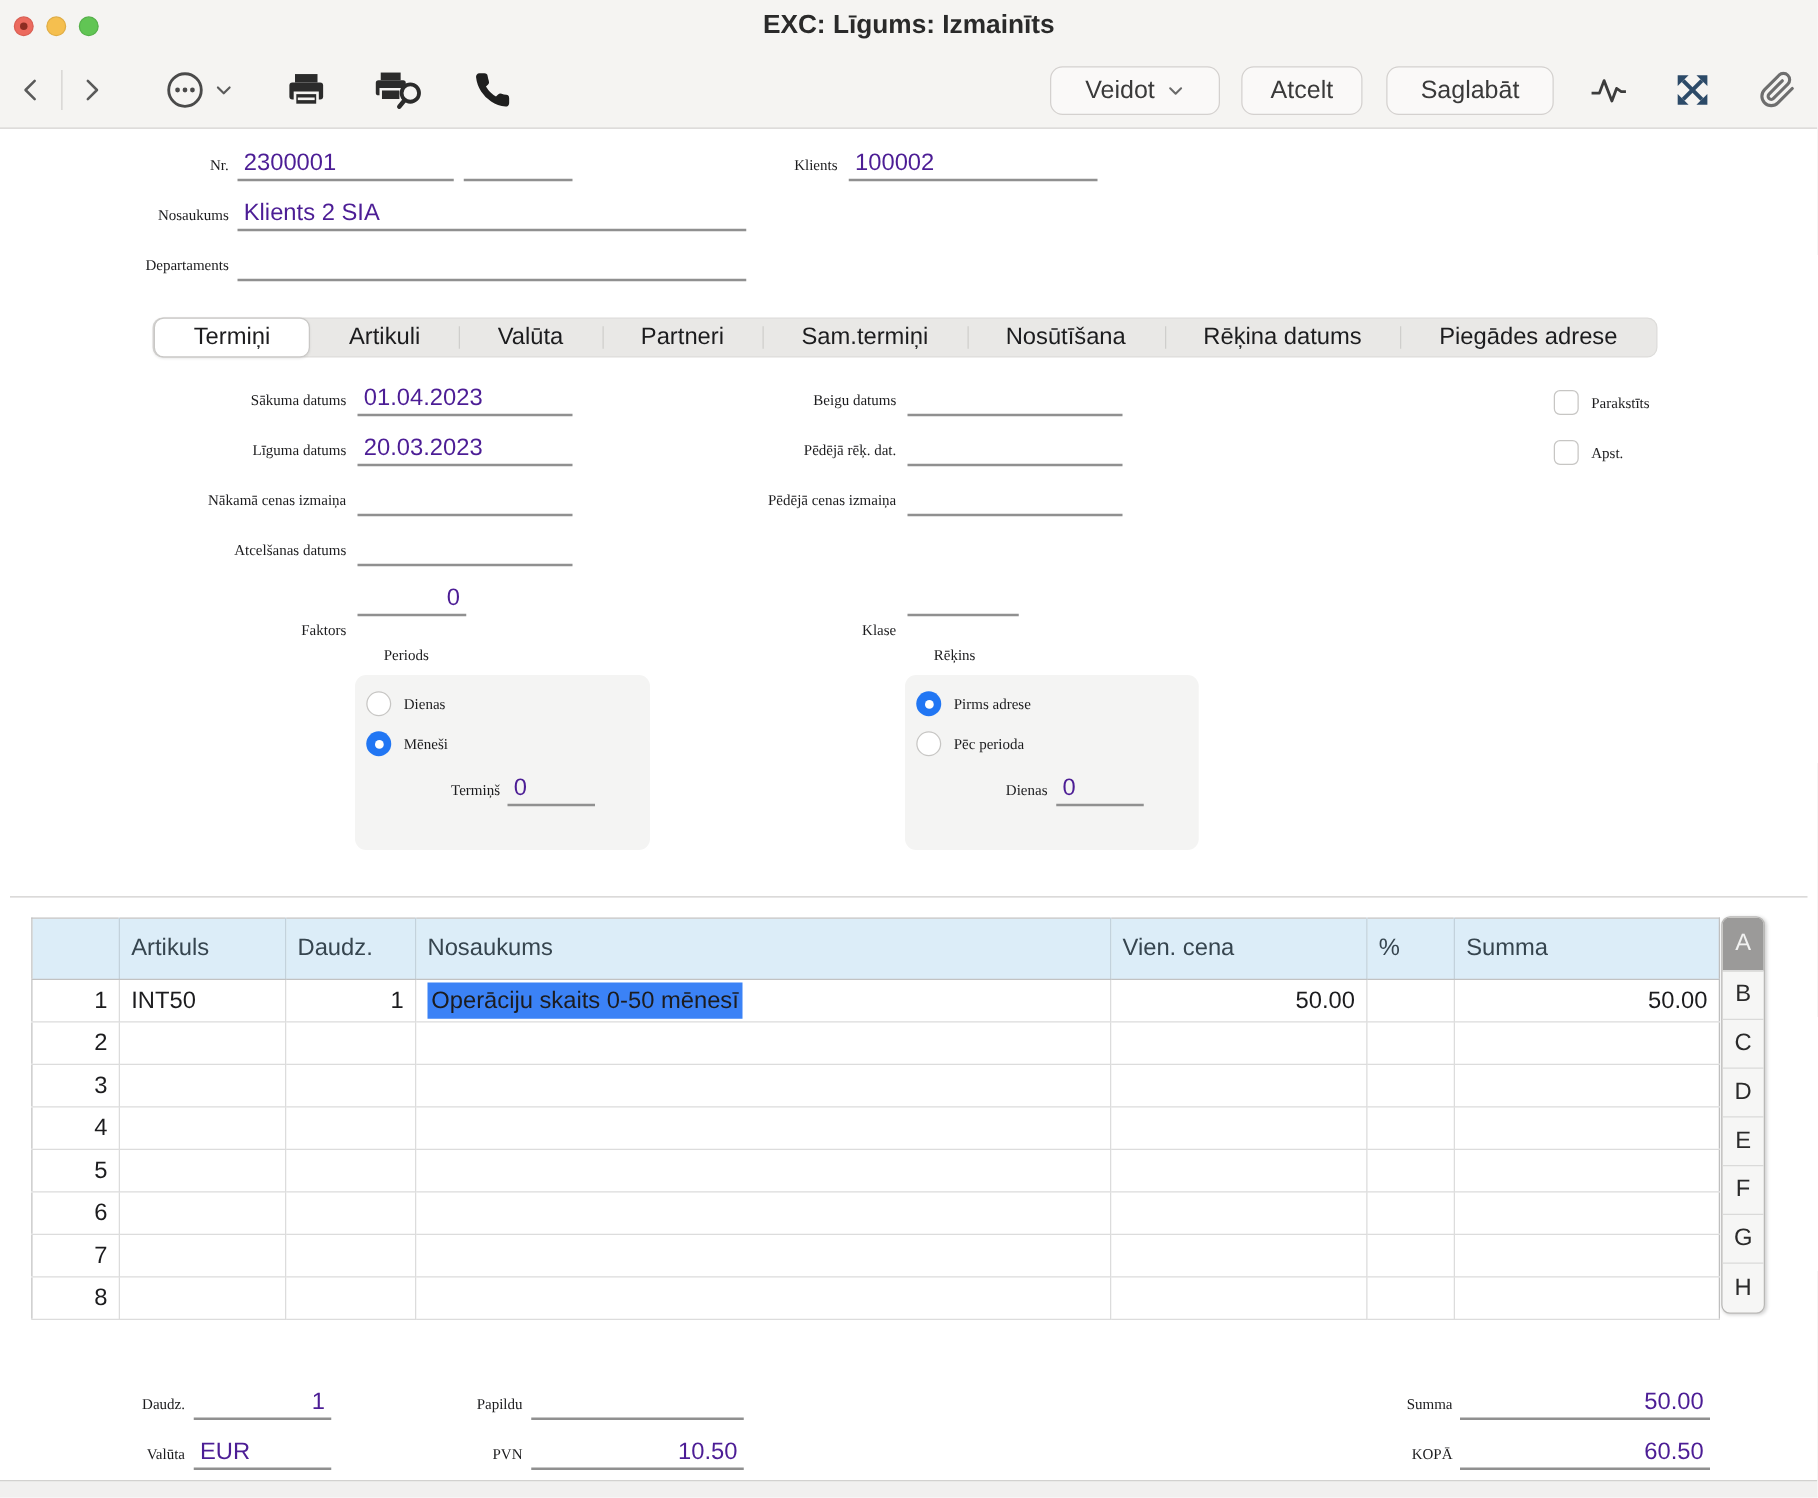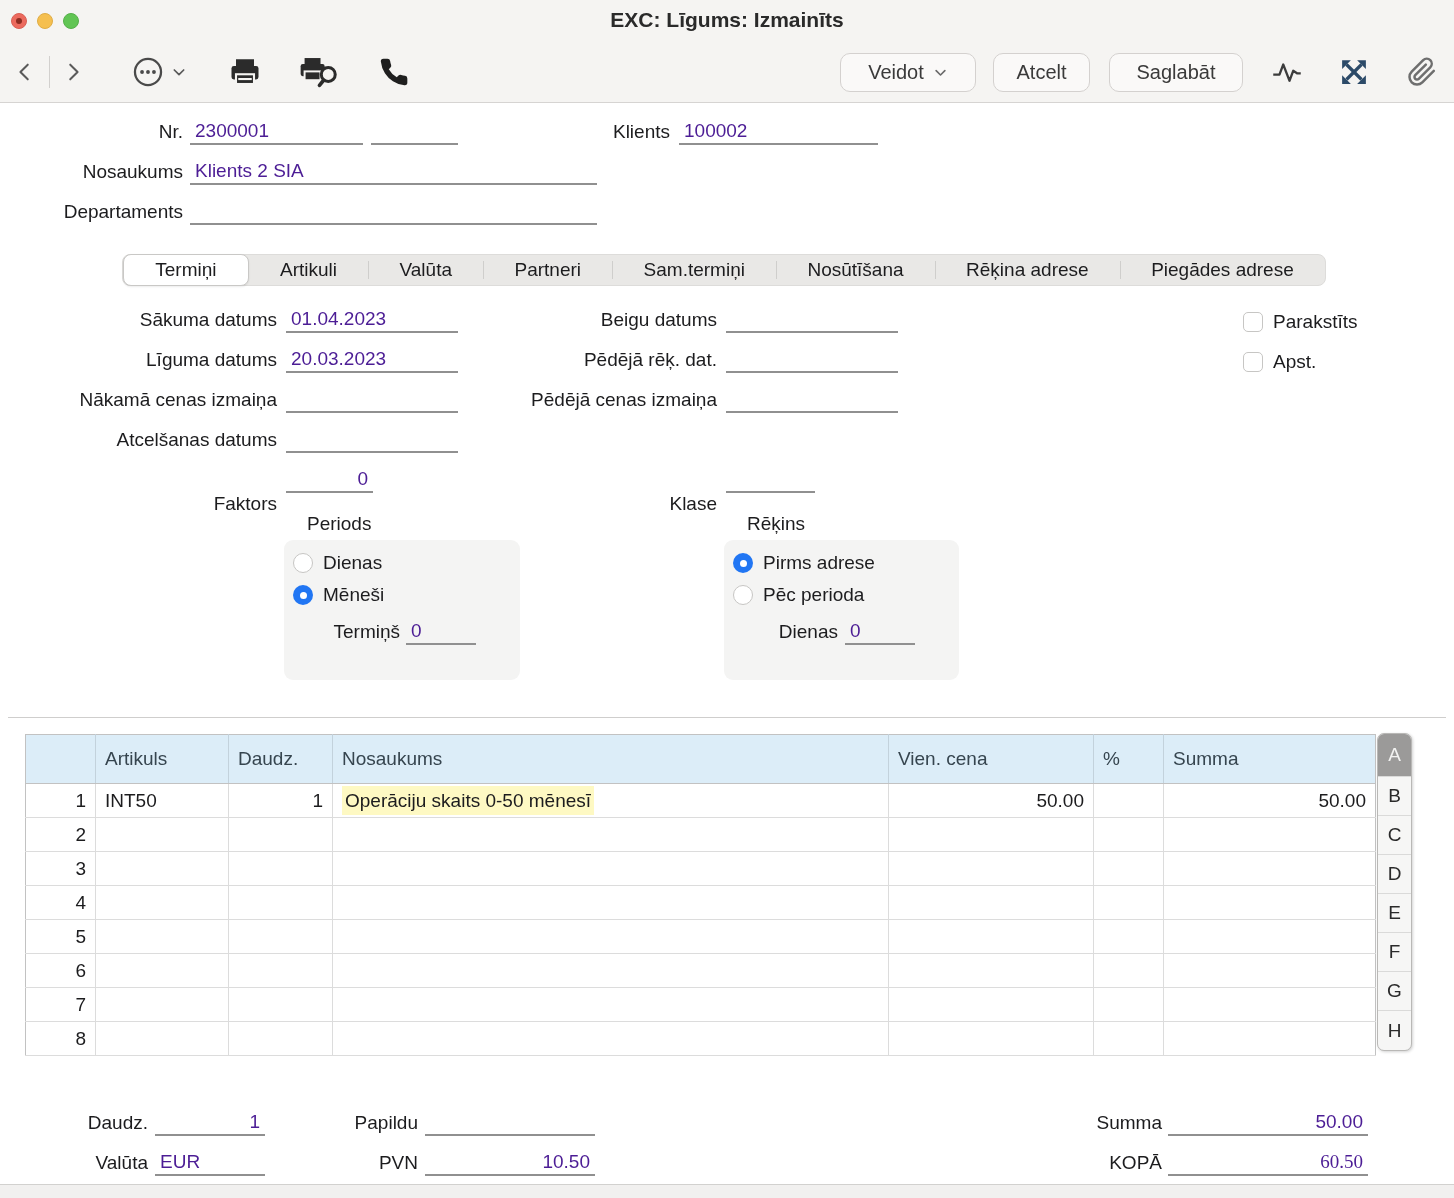--- a/index.html
+++ b/index.html
@@ -18,22 +18,22 @@
   .tl-dot { width: 6px; height: 6px; border-radius: 50%; background: #8d2d22; }
   .title { position: absolute; top: 8px; left: 0; width: 100%; text-align: center;
            font-size: 21px; font-weight: bold; color: #2a2a2a; }
   .tbtn { position: absolute; display: flex; align-items: center; justify-content: center; cursor: default; }
   .vdiv { position: absolute; width: 1px; background: #d2d0ce; }
   .btn { position: absolute; height: 39px; background: #faf9f8; border: 1px solid #d4d1cf;
          border-radius: 10px; font-size: 20px; color: #3a3a3a; display: flex;
          align-items: center; justify-content: center; gap: 9px; }
 
   
-  .lbl { position: absolute; font-size: 19px; color: #1c1c1e; white-space: nowrap;
-         text-align: right; height: 26px; line-height: 26px; }
+  .lbl { position: absolute; font-size: 12px; color: #1c1c1e; white-space: nowrap;
+         text-align: right; height: 26px; line-height: 26px; font-family: Liberation Serif, serif; }
   .lbl-l { text-align: left; }
   .fld { position: absolute; height: 26px; line-height: 24px; font-size: 19px; color: #4c1d95;
          border-bottom: 2px solid #909090; padding: 0 5px; white-space: nowrap; }
   .fld.right { text-align: right; }
 
   
   .tabbar { position: absolute; left: 122px; top: 254px; width: 1204px; height: 32px;
             background: #e9e8e6; border: 1px solid #dddcda; border-radius: 8px;
             display: flex; align-items: stretch; }
   .tab { flex: 1 1 auto; display: flex; align-items: center; justify-content: center;
@@ -61,21 +61,21 @@
   .grid { position: absolute; left: 25px; top: 734px; width: 1350px;
           border: 1px solid #c2c2c2; border-collapse: collapse; table-layout: fixed;
           font-size: 19px; color: #1c1c1e; }
   .grid th { background: #dcedf8; height: 49px; font-weight: normal; text-align: left;
              color: #36454f; padding: 0 9px; border-right: 1px solid #c3d2dc;
              border-bottom: 1px solid #c2c2c2; }
   .grid td { height: 34px; border-right: 1px solid #dcdcdc; border-bottom: 1px solid #dcdcdc;
              padding: 0 9px; overflow: hidden; white-space: nowrap; background: #fff; }
   .grid th:last-child, .grid td:last-child { border-right: none; }
   .grid .r { text-align: right; }
-  .hl { background: #fef9c3; padding: 4px 3px; }
+  .hl { background: #3b82f6; padding: 4px 3px; }
 
   
   .letters { position: absolute; left: 1377px; top: 733px; width: 35px;
              border: 1px solid #b9b8b6; border-radius: 7px; overflow: hidden;
              background: #f6f6f5; box-shadow: 1px 1px 3px rgba(0,0,0,.18); }
   .letter { height: 39px; display: flex; align-items: center; justify-content: center;
             font-size: 19px; color: #2a2a2a; border-bottom: 1px solid #dadad9; }
   .letter:last-child { border-bottom: none; }
   .letter.selected { height: 43px; background: #9b9a99; color: #f2f2f1; }
 
@@ -221,21 +221,21 @@
   <div class="lbl" style="left:23px;top:199px;width:160px;">Departaments</div>
   <div class="fld" style="left:190px;top:199px;width:407px;"></div>
 
   <div class="tabbar">
       <div class="tab selected">Termiņi</div>
       <div class="tab">Artikuli</div>
       <div class="tab">Valūta</div>
       <div class="tab">Partneri</div>
       <div class="tab">Sam.termiņi</div>
       <div class="tab">Nosūtīšana</div>
-      <div class="tab">Rēķina adrese</div>
+      <div class="tab">Rēķina datums</div>
       <div class="tab">Piegādes adrese</div>
     </div>
 
   <div class="lbl" style="left:77px;top:307px;width:200px;">Sākuma datums</div>
   <div class="fld" style="left:286px;top:307px;width:172px;">01.04.2023</div>
   <div class="lbl" style="left:517px;top:307px;width:200px;">Beigu datums</div>
   <div class="fld" style="left:726px;top:307px;width:172px;"></div>
 
   <div class="lbl" style="left:77px;top:347px;width:200px;">Līguma datums</div>
   <div class="fld" style="left:286px;top:347px;width:172px;">20.03.2023</div>
@@ -393,16 +393,16 @@
   <div class="lbl" style="left:318px;top:1110px;width:100px;">Papildu</div>
   <div class="fld" style="left:425px;top:1110px;width:170px;"></div>
   <div class="lbl" style="left:1062px;top:1110px;width:100px;">Summa</div>
   <div class="fld right" style="left:1168px;top:1110px;width:200px;">50.00</div>
 
   <div class="lbl" style="left:48px;top:1150px;width:100px;">Valūta</div>
   <div class="fld" style="left:155px;top:1150px;width:110px;">EUR</div>
   <div class="lbl" style="left:318px;top:1150px;width:100px;">PVN</div>
   <div class="fld right" style="left:425px;top:1150px;width:170px;">10.50</div>
   <div class="lbl" style="left:1062px;top:1150px;width:100px;">KOPĀ</div>
-  <div class="fld right" style="left:1168px;top:1150px;width:200px;font-family:Liberation Serif, serif;">60.50</div>
+  <div class="fld right" style="left:1168px;top:1150px;width:200px;">60.50</div>
 
   <div class="bottomstrip"></div>
 </div>
 
 </body></html>

